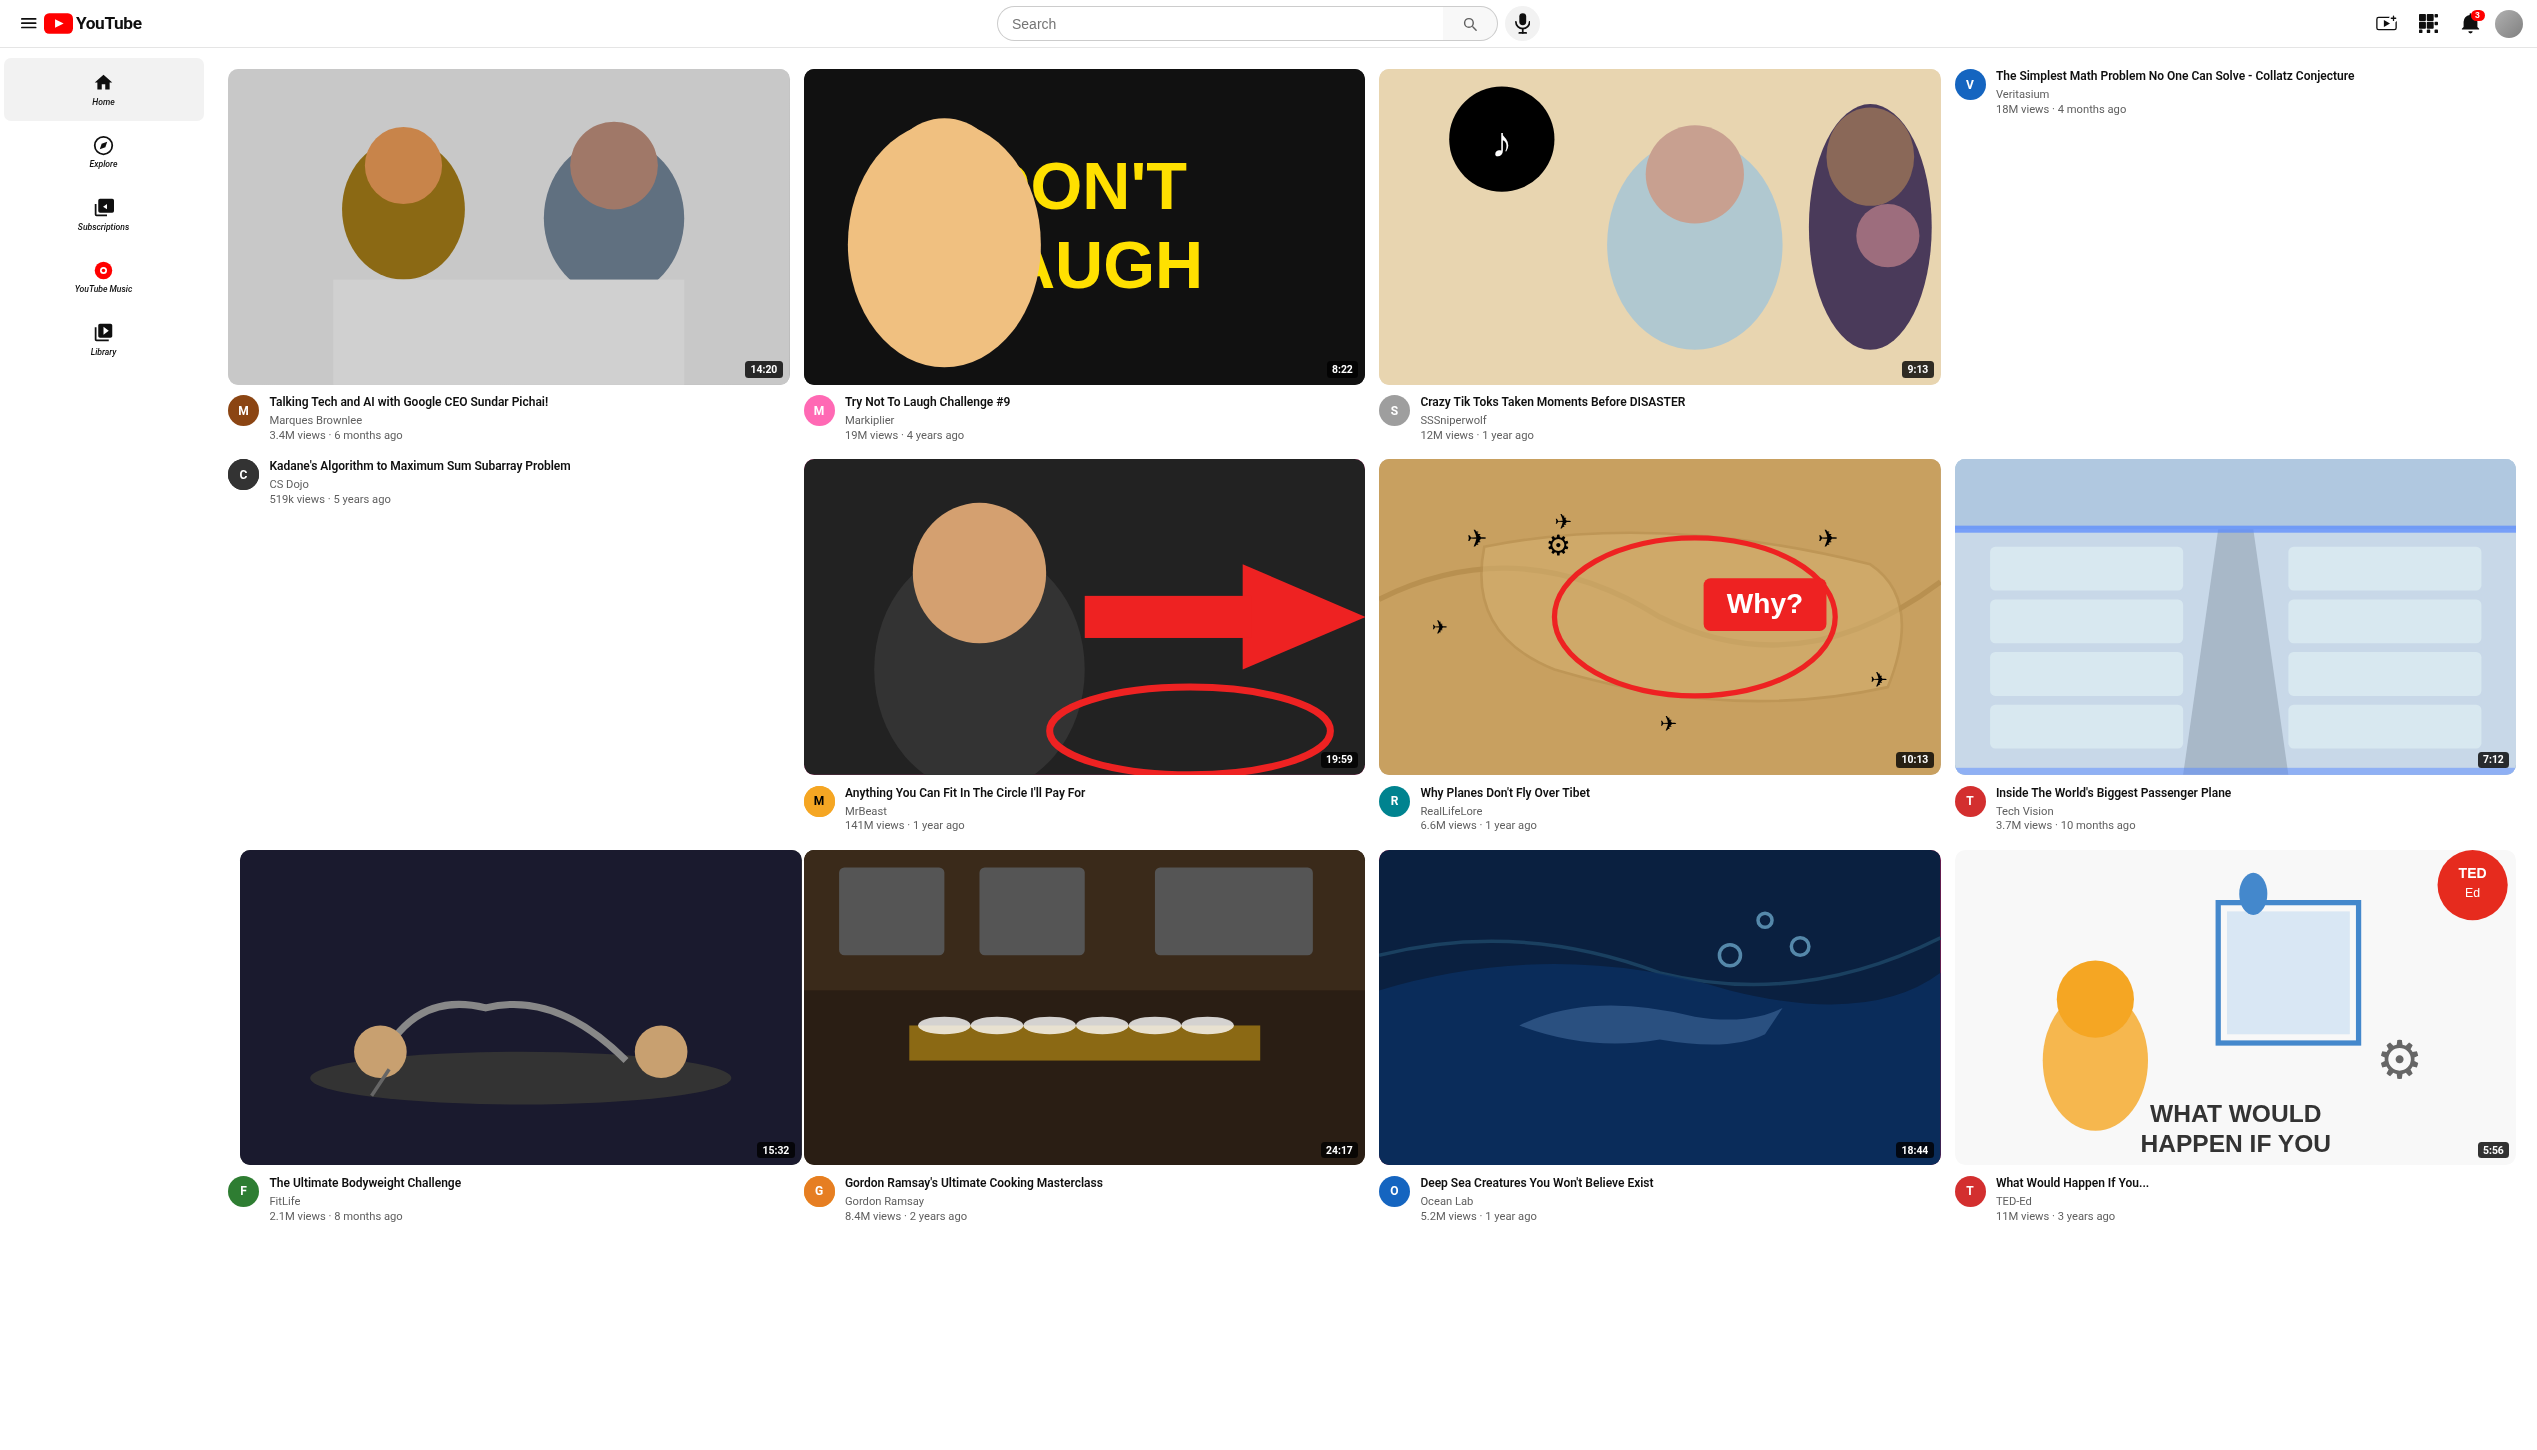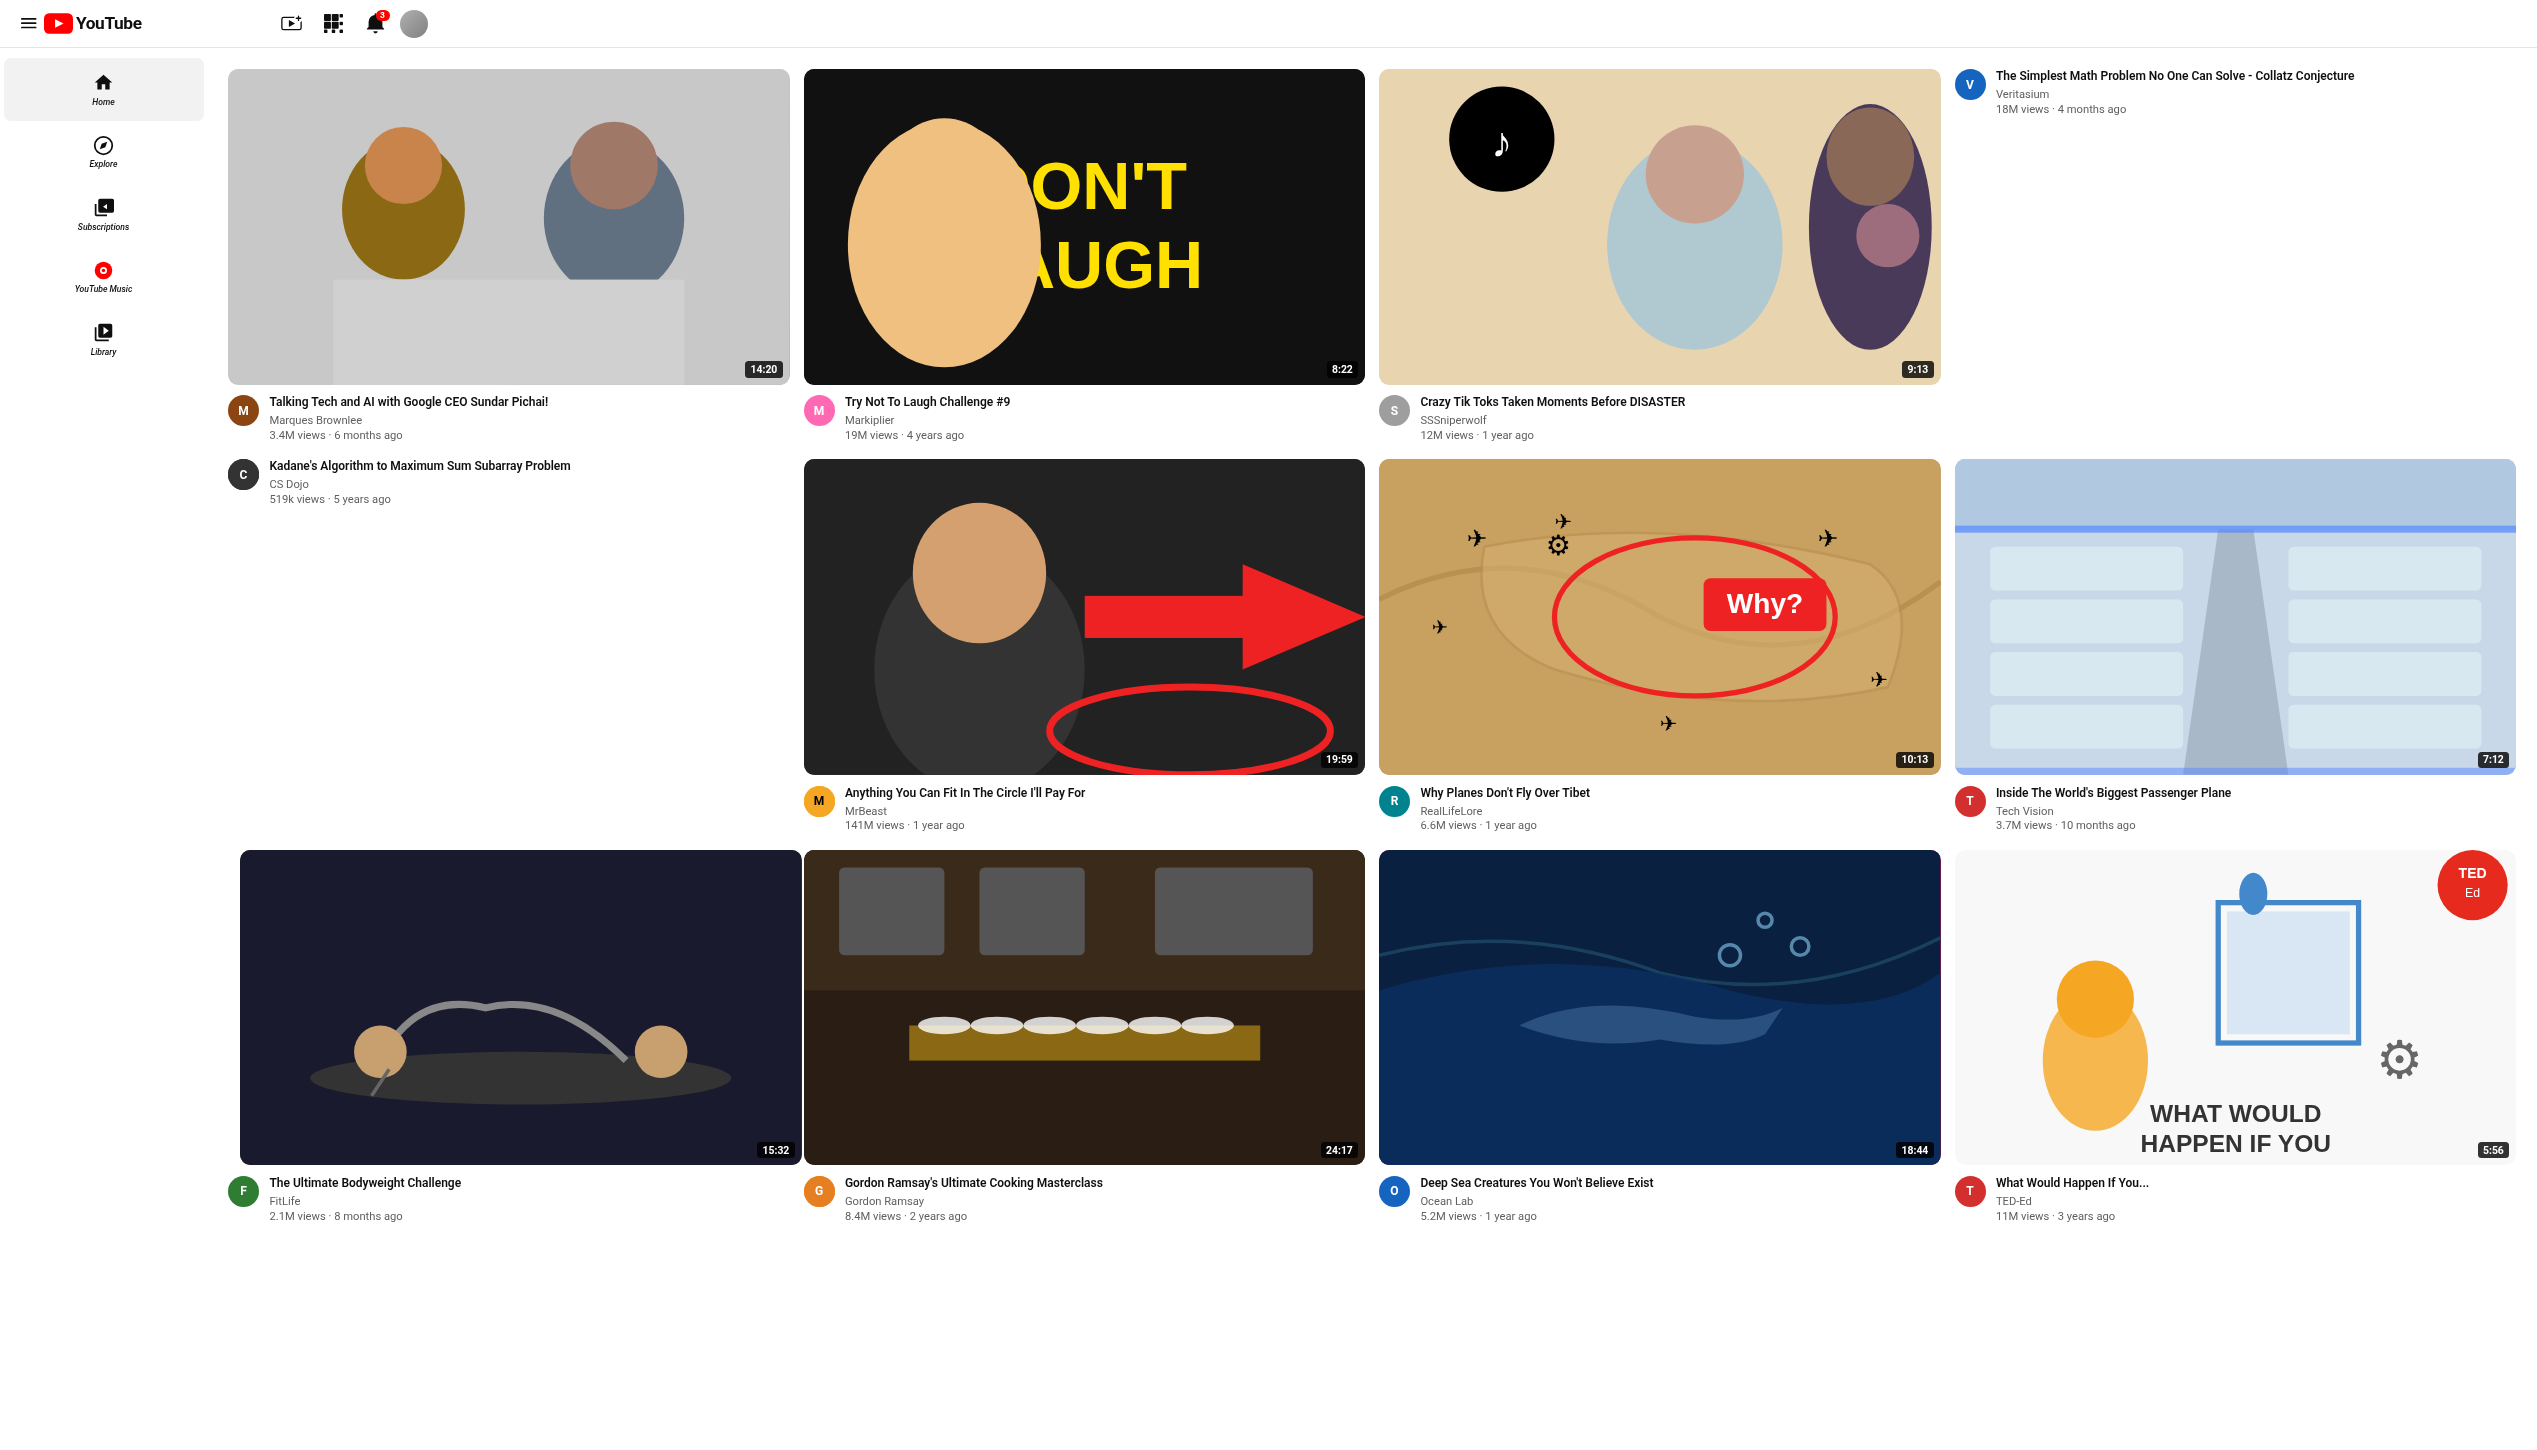--- a/index.html
+++ b/index.html
@@ -89,21 +89,21 @@
     .video-title { font-size: 12px; font-weight: 600; line-height: 1.3; color: #0f0f0f; margin-bottom: 3.5px; display: -webkit-box; -webkit-line-clamp: 2; -webkit-box-orient: vertical; overflow: hidden; }
     .video-channel { font-size: 11.2px; color: #606060; margin-bottom: 1.7px; }
     .video-stats { font-size: 11.2px; color: #606060; }
 
     
     .thumb-bg-1 { background: linear-gradient(135deg, #e0e0e0, #b0b0b0); }
     .thumb-bg-2 { background: #1a1a1a; }
     .thumb-bg-3 { background: #e8d5b7; }
     .thumb-bg-4 { background: #0d1b4b; }
     .thumb-bg-5 { background: #1a1a1a; }
-    .thumb-bg-6 { background: #404040; }
+    .thumb-bg-6 { background: #ec4899; }
     .thumb-bg-7 { background: #c8a878; }
     .thumb-bg-8 { background: #c5d8e8; }
     .thumb-bg-9 { background: #3a3a3a; margin-left: 12px; }
     .thumb-bg-10 { background: #5a4a3a; }
     .thumb-bg-11 { background: #be185d; }
     .thumb-bg-12 { background: #ffffff; }
 
     
     .thumb-content { position: absolute; top: 0; left: 0; width: 100%; height: 100%; display: flex; align-items: center; justify-content: center; overflow: hidden; }
 
@@ -138,20 +138,38 @@
     <a class="logo" href="#">
 
       <svg class="logo-icon" viewBox="0 0 34 24" fill="none" xmlns="http://www.w3.org/2000/svg">
         <rect width="34" height="24" rx="6" fill="#FF0000"></rect>
         <polygon points="13,7 13,17 23,12" fill="white"></polygon>
       </svg>
       <span class="logo-text">YouTube</span>
     </a>
   </div>
 
+  <div class="header-center">
+    <form class="search-form">
+      <input class="search-input" type="text" placeholder="Search" style="">
+      <button class="search-btn" type="submit">
+        <svg width="17.3" height="17.3" viewBox="0 0 24 24" fill="#0f0f0f">
+          <path d="M21 21l-4.35-4.35M17 11A6 6 0 1 1 5 11a6 6 0 0 1 12 0z" stroke="#606060" stroke-width="2" fill="none" stroke-linecap="round"></path>
+        </svg>
+      </button>
+    </form>
+    <button class="mic-btn">
+      <svg width="15.5" height="21" viewBox="0 0 18 24" fill="#0f0f0f">
+        <rect x="5" y="0" width="8" height="14" rx="4" fill="#0f0f0f"></rect>
+        <path d="M1 10a8 8 0 0 0 16 0" stroke="#0f0f0f" stroke-width="2" fill="none" stroke-linecap="round"></path>
+        <line x1="9" y1="18" x2="9" y2="23" stroke="#0f0f0f" stroke-width="2" stroke-linecap="round"></line>
+        <line x1="5" y1="23" x2="13" y2="23" stroke="#0f0f0f" stroke-width="2" stroke-linecap="round"></line>
+      </svg>
+    </button>
+  </div>
 
   <div class="header-right">
     <button class="icon-btn">
       <svg width="21" height="21" viewBox="0 0 24 24" fill="#0f0f0f">
         <rect x="1" y="5" width="22" height="14" rx="2" stroke="#0f0f0f" stroke-width="1.5" fill="none"></rect>
         <polygon points="9,8 9,16 16,12" fill="#0f0f0f"></polygon>
         <circle cx="20" cy="6" r="5" fill="#fff"></circle>
         <line x1="20" y1="3.5" x2="20" y2="8.5" stroke="#0f0f0f" stroke-width="1.5" stroke-linecap="round"></line>
         <line x1="17.5" y1="6" x2="22.5" y2="6" stroke="#0f0f0f" stroke-width="1.5" stroke-linecap="round"></line>
       </svg>

